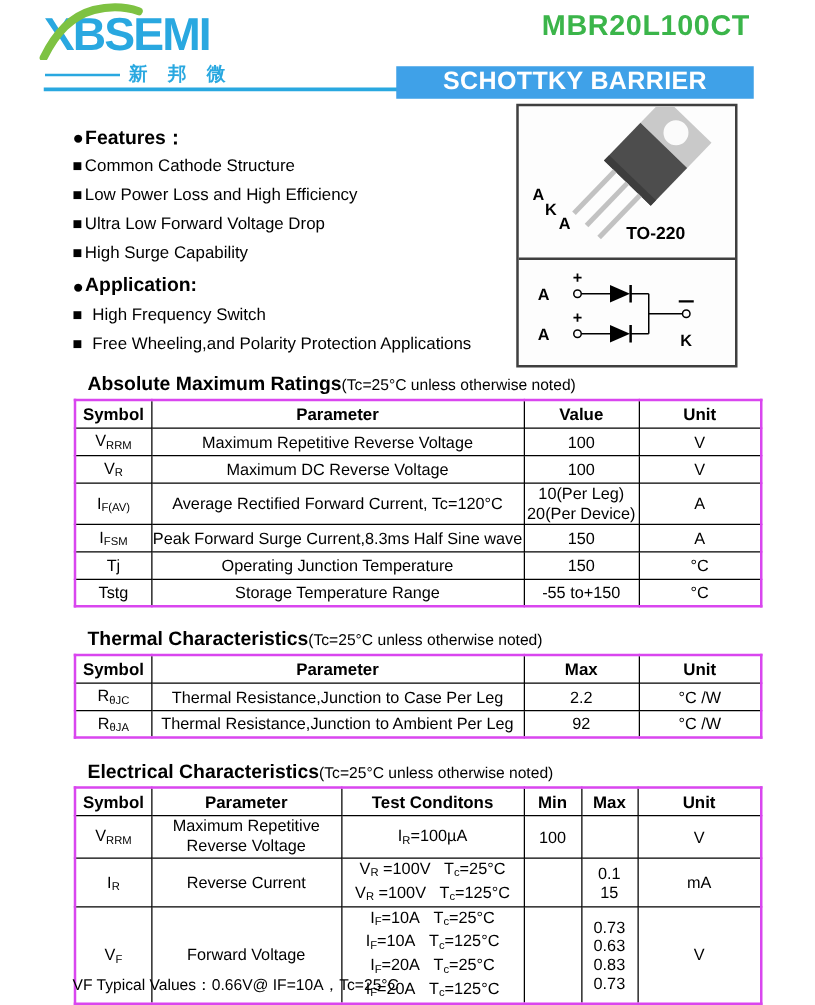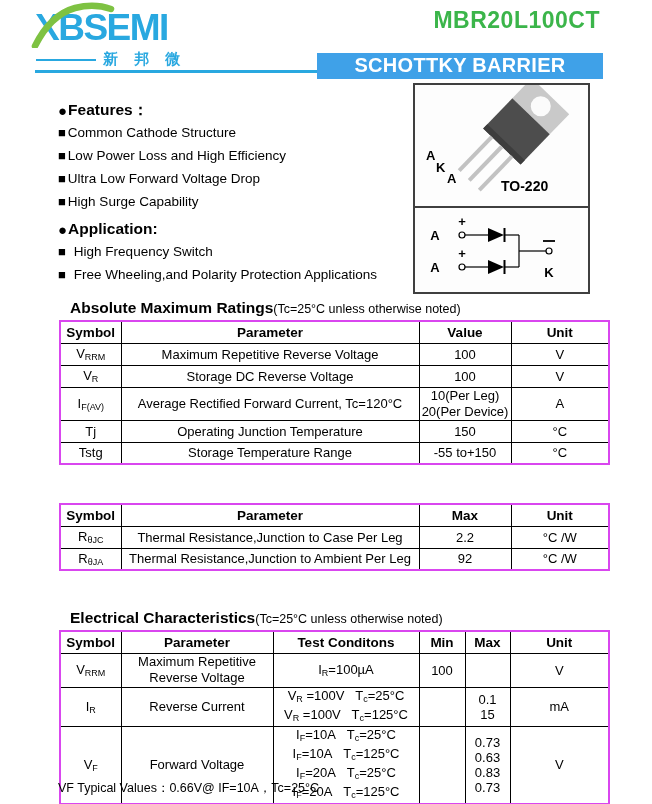--- a/index.html
+++ b/index.html
@@ -170,50 +170,59 @@
         <th>Unit</th>
       </tr>
       <tr class="h22">
         <td><span>V</span><span class="sub">RRM</span></td>
         <td>Maximum Repetitive Reverse Voltage</td>
         <td>100</td>
         <td>V</td>
       </tr>
       <tr class="h22">
         <td><span>V</span><span class="sub">R</span></td>
-        <td>Storage DC Reverse Voltage</td>
+        <td>Maximum DC Reverse Voltage</td>
         <td>100</td>
         <td>V</td>
       </tr>
       <tr class="h33">
         <td><span>I</span><span class="sub">F(AV)</span></td>
         <td>Average Rectified Forward Current, Tc=120°C</td>
         <td>
           <div class="ln">10(Per Leg)</div>
           <div class="ln">20(Per Device)</div>
         </td>
+        <td>A</td>
+      </tr>
+      <tr class="h22">
+        <td><span>I</span><span class="sub">FSM</span></td>
+        <td>Peak Forward Surge Current,8.3ms Half Sine wave</td>
+        <td>150</td>
         <td>A</td>
       </tr>
       <tr class="h22">
         <td><span>Tj</span></td>
         <td>Operating Junction Temperature</td>
         <td>150</td>
         <td>°C</td>
       </tr>
       <tr class="h22">
         <td><span>Tstg</span></td>
         <td>Storage Temperature Range</td>
         <td>-55 to+150</td>
         <td>°C</td>
       </tr>
     </tbody>
       </table>
   </div>
 
   <div class="sec" style="top:503px;">
+    <div class="sec-title">
+      <span>Thermal Characteristics</span><span class="small">(Tc=25°C unless otherwise noted)</span>
+    </div>
     <table>
       <colgroup>
           <col style="width:61px">
           <col style="width:298px">
           <col style="width:92px">
           <col style="width:98px">
         </colgroup>
       <tbody>
           <tr>
         <th>Symbol</th>

